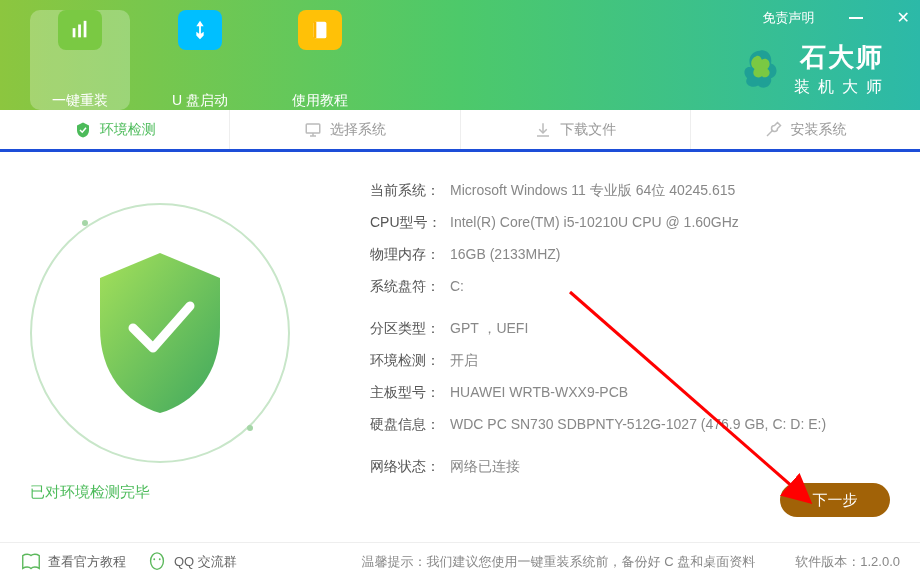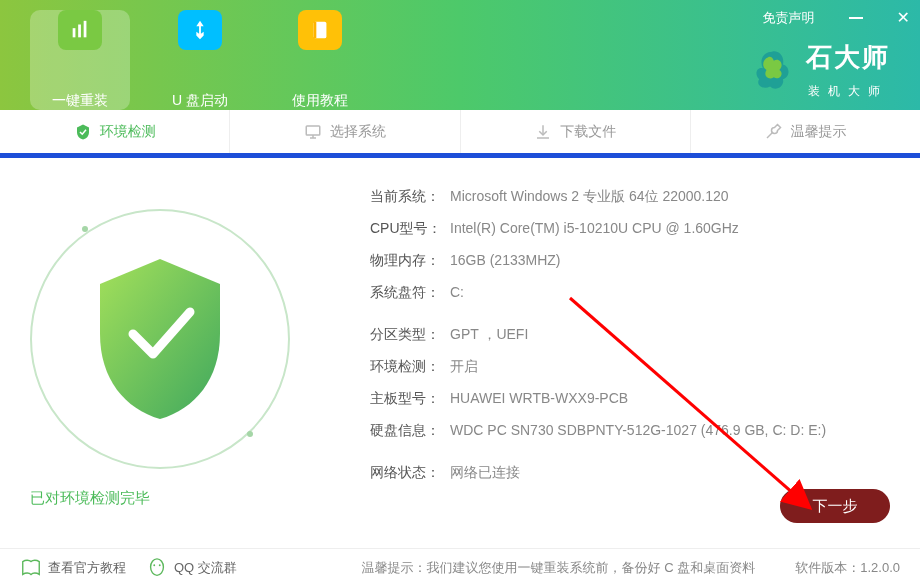--- a/index.html
+++ b/index.html
@@ -24,23 +24,23 @@
 .icon-usb { background: #00bfff; }
 .icon-tutorial { background: #ffc107; }
 
 .top-right { position: absolute; right: 10px; top: 8px; display: flex; align-items: center; gap: 34px; color: #fff; font-size: 13px; }
 .top-right .dash { width: 14px; height: 2px; background: #fff; }
 .top-right .xbtn { font-size: 16px; cursor: pointer; }
 
 .brand { position: absolute; right: 30px; top: 40px; display: flex; align-items: center; gap: 12px; color: #fff; }
 .brand-text { display: flex; flex-direction: column; text-align: center; }
 .brand-title { font-size: 26px; font-weight: bold; letter-spacing: 2px; }
-.brand-sub { font-size: 12px; letter-spacing: 8px; margin-top: 8px; }
-
-.tabs { height: 48px; display: flex; border-bottom: 5px solid #1d4ed8; }
+.brand-sub { font-size: 16px; letter-spacing: 8px; margin-top: 2px; }
+
+.tabs { height: 42px; display: flex; border-bottom: 3px solid #1d4ed8; }
 .tab { flex: 1; display: flex; align-items: center; justify-content: center; gap: 8px; font-size: 14px; color: #999; border-right: 1px solid #eee; cursor: pointer; }
 .tab:last-child { border-right: none; }
 .tab.active { color: #4cbb5a; }
 .tab-icon { width: 18px; height: 18px; display: flex; align-items: center; justify-content: center; }
 
 .content { height: 390px; display: flex; padding: 20px 30px 10px; position: relative; }
 .left-panel { width: 310px; display: flex; flex-direction: column; align-items: flex-start; justify-content: center; }
 .shield-container { width: 260px; height: 260px; border: 2px solid #c8e6c9; border-radius: 50%; display: flex; align-items: center; justify-content: center; position: relative; }
 .shield-container::before, .shield-container::after { content: ''; position: absolute; width: 6px; height: 6px; background: #a5d6a7; border-radius: 50%; }
 .shield-container::before { top: 15px; left: 50px; }
@@ -48,21 +48,21 @@
 .status-text { margin-top: 20px; color: #4cbb5a; font-size: 15px; }
 
 .right-panel { flex: 1; padding: 10px 0 0 30px; }
 .info-row { display: flex; margin-bottom: 14px; font-size: 14px; color: #666; }
 .info-label { width: 80px; color: #555; }
 .info-value { color: #888; }
 .info-gap { height: 10px; }
 
 .next-btn {
   position: absolute; right: 30px; bottom: 25px;
-  width: 110px; height: 34px; background: #7f1d1d; color: #fff;
+  width: 110px; height: 34px; background: #a16207; color: #fff;
   border: none; border-radius: 17px; font-size: 15px; cursor: pointer;
   display: flex; align-items: center; justify-content: center; margin-top: 12px;
 }
 
 .arrow-overlay { position: absolute; pointer-events: none; }
 
 .footer { height: 38px; border-top: 1px solid #eee; display: flex; align-items: center; padding: 8px 20px; font-size: 13px; color: #888; gap: 20px; }
 .footer-link { display: flex; align-items: center; gap: 6px; color: #666; cursor: pointer; }
 .footer-icon { width: 22px; height: 22px; border-radius: 50%; display: flex; align-items: center; justify-content: center; }
 .footer-tip { margin-left: auto; }
@@ -150,21 +150,21 @@
     </span>
     <span>下载文件</span>
   </div>
   <div class="tab">
     <span class="tab-icon">
       <svg width="18" height="18" viewBox="0 0 24 24" fill="none" stroke="#bbb" stroke-width="2">
           <path d="M14 6 a4 4 0 1 0 4 4 L22 6 L18 2 Z"></path>
           <path d="M12 12 L4 20"></path>
         </svg>
     </span>
-    <span>温馨提示</span>
+    <span>安装系统</span>
   </div>
 </div>
 
 <div class="content">
   <div class="left-panel">
     <div class="shield-container">
       <svg width="150" height="170" viewBox="0 0 150 170">
         <defs>
           <linearGradient id="sg" x1="0" y1="0" x2="1" y2="1">
             <stop offset="0%" stop-color="#a4e05a"></stop>
@@ -174,21 +174,21 @@
         <path d="M75 5 L15 30 L15 80 C15 125 40 155 75 165 C110 155 135 125 135 80 L135 30 Z" fill="url(#sg)"></path>
         <path d="M48 80 L68 100 L105 58" stroke="#fff" stroke-width="9" fill="none" stroke-linecap="round" stroke-linejoin="round"></path>
       </svg>
     </div>
     <div class="status-text">已对环境检测完毕</div>
   </div>
 
   <div class="right-panel">
     <div class="info-row">
         <span class="info-label">当前系统：</span>
-        <span class="info-value">Microsoft Windows 2 专业版 64位 22000.120</span>
+        <span class="info-value">Microsoft Windows 11 专业版 64位 40245.615</span>
       </div>
     <div class="info-row">
         <span class="info-label">CPU型号：</span>
         <span class="info-value">Intel(R) Core(TM) i5-10210U CPU @ 1.60GHz</span>
       </div>
     <div class="info-row">
         <span class="info-label">物理内存：</span>
         <span class="info-value">16GB (2133MHZ)</span>
       </div>
     <div class="info-row">

